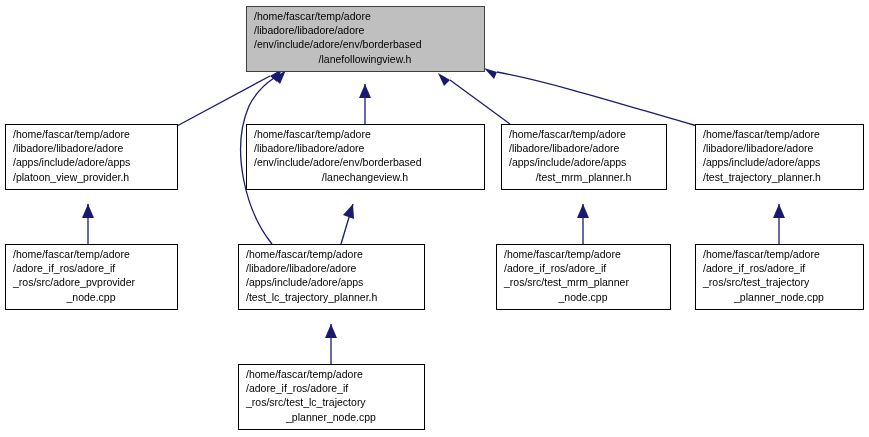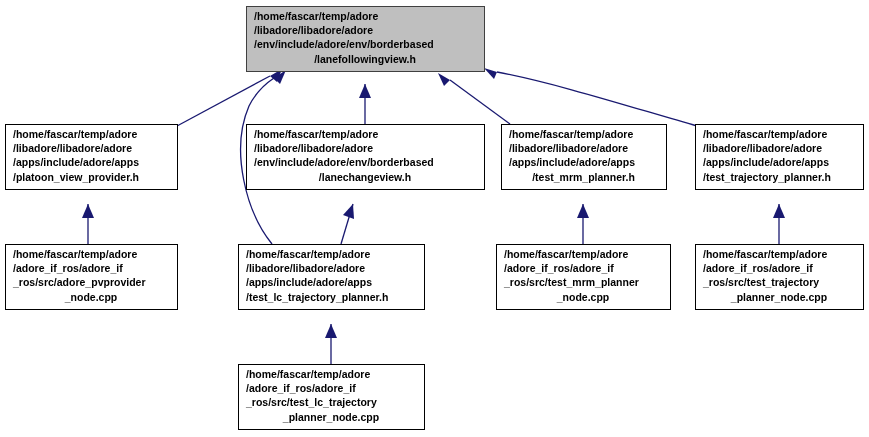--- a/index.html
+++ b/index.html
@@ -10,21 +10,20 @@
   body {
     width: 869px;
     height: 437px;
     font-family: "Liberation Sans", sans-serif;
     overflow: hidden;
   }
   #graph-root {
     position: relative;
     width: 693px;
     height: 437px;
-    font-weight: bold;
   }
   svg.graph {
     display: block;
     width: 869px;
     height: 437px;
   }
   .node-box {
     fill: #ffffff;
     stroke: #000000;
     stroke-width: 1;

